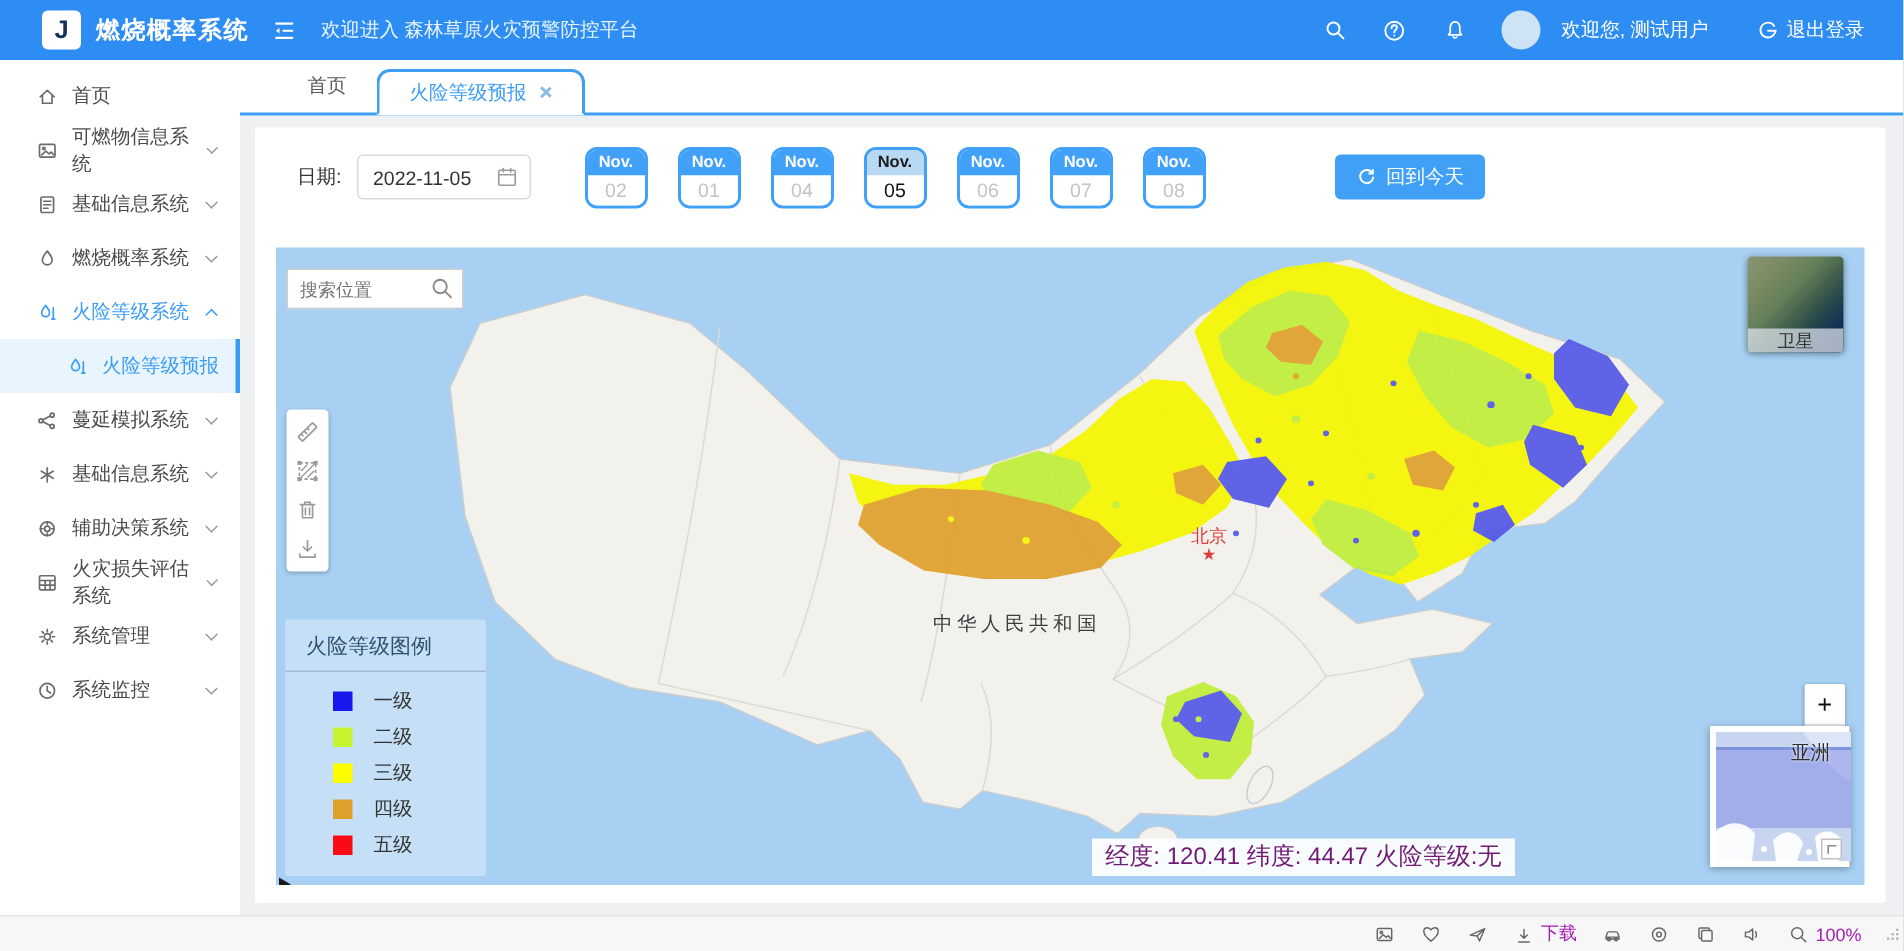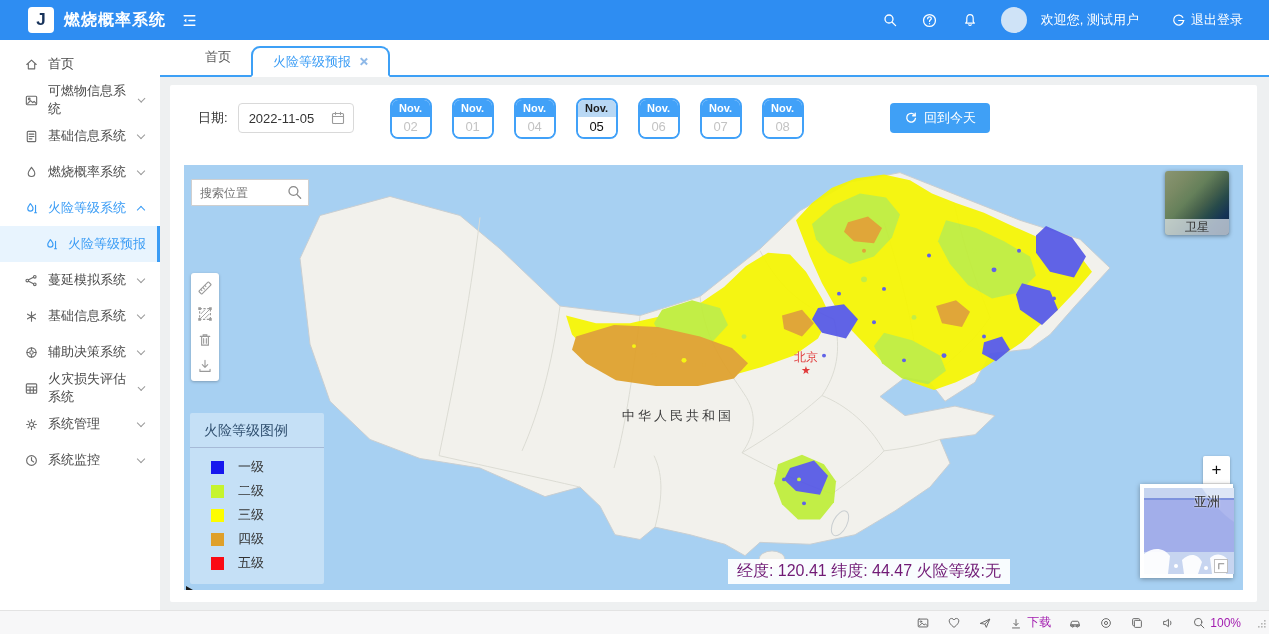--- a/index.html
+++ b/index.html
@@ -62,21 +62,21 @@
 
   .map-search { position:absolute; left:7px; top:14px; }
   .map-search input { width:118px; height:27px; border:1px solid #cfcfcf; border-radius:1px; padding:0 28px 0 8px; font-size:12px; color:#333; background:#fff; outline:none; font-family:inherit; }
   .map-search svg { position:absolute; right:6px; top:5px; }
 
   .map-tools { position:absolute; left:7px; top:108px; width:28px; background:#fff; border-radius:3px; box-shadow:0 1px 3px rgba(0,0,0,.25); display:flex; flex-direction:column; align-items:center; padding:5px 0; gap:6px; }
   .map-tool { width:20px; height:20px; display:flex; align-items:center; justify-content:center; cursor:pointer; }
 
   .legend { position:absolute; left:6px; bottom:6px; width:134px; background:rgba(255,255,255,.34); border-radius:2px; padding:9px 0 12px 0; }
   .legend-title { font-size:14px; color:#2f4f6f; padding:0 0 7px 14px; border-bottom:1px solid rgba(140,155,190,.55); }
-  .legend-items { padding:10px 0 0 21px; display:flex; flex-direction:column; gap:6px; }
+  .legend-items { padding:10px 0 0 32px; display:flex; flex-direction:column; gap:6px; }
   .legend-row { display:flex; align-items:center; gap:14px; }
   .legend-swatch { width:13px; height:13px; }
   .legend-label { font-size:13px; color:#333; }
 
   .coords-bar { position:absolute; right:233px; bottom:6px; background:rgba(255,255,255,.92); padding:2px 9px; font-size:16px; color:#701a75; white-space:nowrap; }
 
   .sat-thumb { position:absolute; right:14px; top:6px; width:64px; height:64px; border-radius:3px; box-shadow:0 1px 4px rgba(0,0,0,.4); cursor:pointer; overflow:hidden;
     background:linear-gradient(133deg,#8a9572 0%,#7a8a64 22%,#65805a 40%,#47624c 55%,#274a4a 68%,#143355 82%,#0d2340 100%); }
   .sat-label { position:absolute; left:0; right:0; bottom:0; height:16px; background:rgba(225,232,240,.72); color:#333; font-size:12px; text-align:center; line-height:16px; }
 
@@ -109,20 +109,21 @@
     <div class="logo-box">
         <span>J</span>
       </div>
     <div class="app-title">燃烧概率系统</div>
     <div class="collapse-btn">
       <svg width="17" height="17" viewBox="0 0 16 16" fill="none" stroke="#fff" stroke-width="1.4" stroke-linecap="round">
           <path d="M3 3.5 H13 M7.5 8 H13 M3 12.5 H13"></path>
           <path d="M5 6.2 L2.8 8 L5 9.8 Z" fill="#fff" stroke="none"></path>
         </svg>
     </div>
+    <div class="welcome-text">欢迎进入 森林草原火灾预警防控平台</div>
     <div class="header-right">
       <div class="hicon">
         <svg width="16" height="16" viewBox="0 0 16 16" fill="none" stroke="#fff" stroke-width="1.3" stroke-linecap="round">
             <circle cx="7" cy="7" r="4"></circle>
             <path d="M10.2 10.2 L13.6 13.6"></path>
           </svg>
       </div>
       <div class="hicon">
         <svg width="17" height="17" viewBox="0 0 16 16" fill="none" stroke="#fff" stroke-width="1.2" stroke-linecap="round">
             <circle cx="8" cy="8" r="5.6"></circle>

